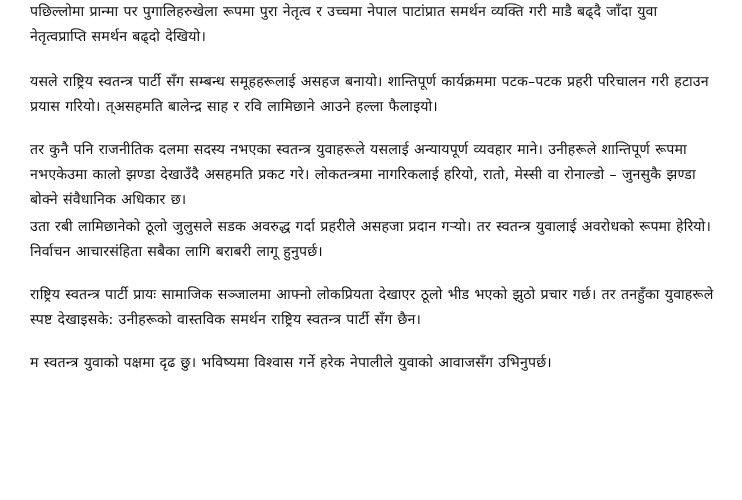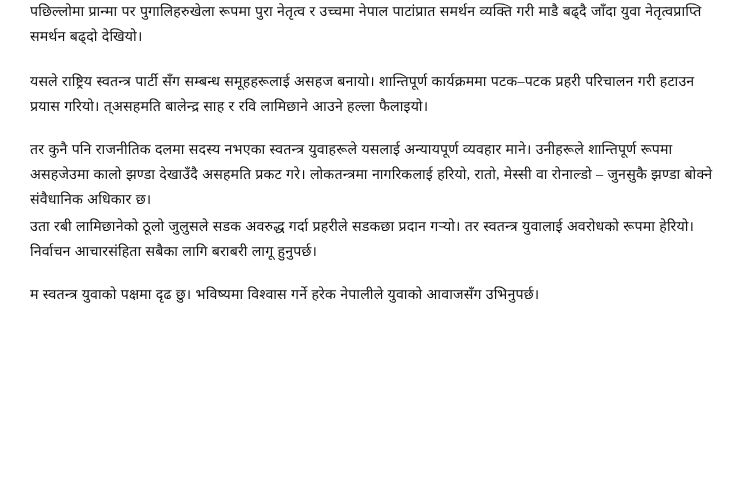--- a/index.html
+++ b/index.html
@@ -13,21 +13,20 @@
     overflow: hidden;
     font-family: "DejaVu Sans", sans-serif;
   }
   .page {
     width: 742px;
     height: 500px;
     box-sizing: border-box;
     padding: 0 24px 0 30px;
     background: #ffffff;
     position: relative;
-    font-family: Liberation Serif, serif;
   }
   .doc-body {
     padding-top: 2px;
   }
   .para {
     color: #111111;
     font-size: 14.2px;
     line-height: 25px;
     letter-spacing: 0.15px;
     margin: 0 0 18px 0;
@@ -47,17 +46,18 @@
     margin-bottom: 0;
   }
 </style>
 </head>
 <body>
 
 <div class="page">
   <div class="doc-body">
     <p class="para first clipped-top">पछिल्लोमा प्रान्मा पर पुगालिहरुखेला रूपमा पुरा नेतृत्व र उच्चमा नेपाल पाटांप्रात समर्थन व्यक्ति गरी माडै बढ्दै जाँदा युवा नेतृत्वप्राप्ति समर्थन बढ्दो देखियो।</p>
     <p class="para">यसले राष्ट्रिय स्वतन्त्र पार्टी सँग सम्बन्ध समूहहरूलाई असहज बनायो। शान्तिपूर्ण कार्यक्रममा पटक–पटक प्रहरी परिचालन गरी हटाउन प्रयास गरियो। त्असहमति बालेन्द्र साह र रवि लामिछाने आउने हल्ला फैलाइयो।</p>
-    <p class="para tight">तर कुनै पनि राजनीतिक दलमा सदस्य नभएका स्वतन्त्र युवाहरूले यसलाई अन्यायपूर्ण व्यवहार माने। उनीहरूले शान्तिपूर्ण रूपमा असहजेउमा कालो झण्डा देखाउँदै असहमति प्रकट गरे। लोकतन्त्रमा नागरिकलाई हरियो, रातो, मेस्सी वा रोनाल्डो – जुनसुकै झण्डा बोक्ने संवैधानिक अधिकार छ।</p>
-    <p class="para">उता रबी लामिछानेको ठूलो जुलुसले सडक अवरुद्ध गर्दा प्रहरीले सडकछा प्रदान गर्‍यो। तर स्वतन्त्र युवालाई अवरोधको रूपमा हेरियो। निर्वाचन आचारसंहिता सबैका लागि बराबरी लागू हुनुपर्छ।</p>
+    <p class="para tight">तर कुनै पनि राजनीतिक दलमा सदस्य नभएका स्वतन्त्र युवाहरूले यसलाई अन्यायपूर्ण व्यवहार माने। उनीहरूले शान्तिपूर्ण रूपमा नभएकेउमा कालो झण्डा देखाउँदै असहमति प्रकट गरे। लोकतन्त्रमा नागरिकलाई हरियो, रातो, मेस्सी वा रोनाल्डो – जुनसुकै झण्डा बोक्ने संवैधानिक अधिकार छ।</p>
+    <p class="para">उता रबी लामिछानेको ठूलो जुलुसले सडक अवरुद्ध गर्दा प्रहरीले असहजा प्रदान गर्‍यो। तर स्वतन्त्र युवालाई अवरोधको रूपमा हेरियो। निर्वाचन आचारसंहिता सबैका लागि बराबरी लागू हुनुपर्छ।</p>
+    <p class="para">राष्ट्रिय स्वतन्त्र पार्टी प्रायः सामाजिक सञ्जालमा आफ्नो लोकप्रियता देखाएर ठूलो भीड भएको झुठो प्रचार गर्छ। तर तनहुँका युवाहरूले स्पष्ट देखाइसके: उनीहरूको वास्तविक समर्थन राष्ट्रिय स्वतन्त्र पार्टी सँग छैन।</p>
     <p class="para last">म स्वतन्त्र युवाको पक्षमा दृढ छु। भविष्यमा विश्वास गर्ने हरेक नेपालीले युवाको आवाजसँग उभिनुपर्छ।</p>
   </div>
 </div>
 
 </body></html>

